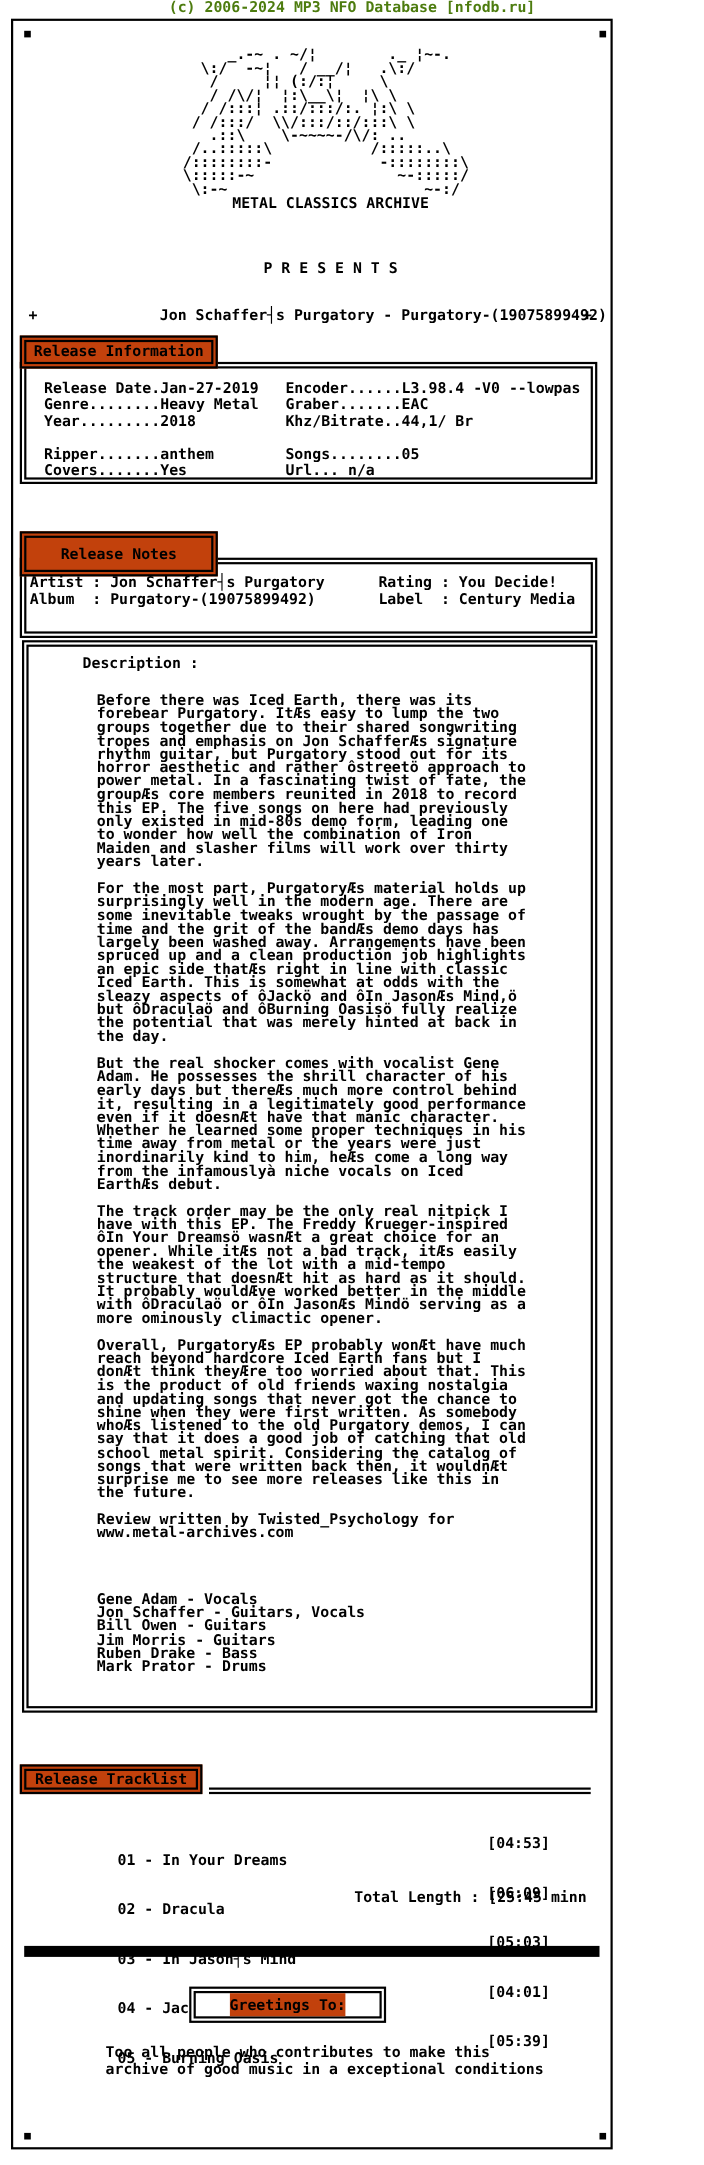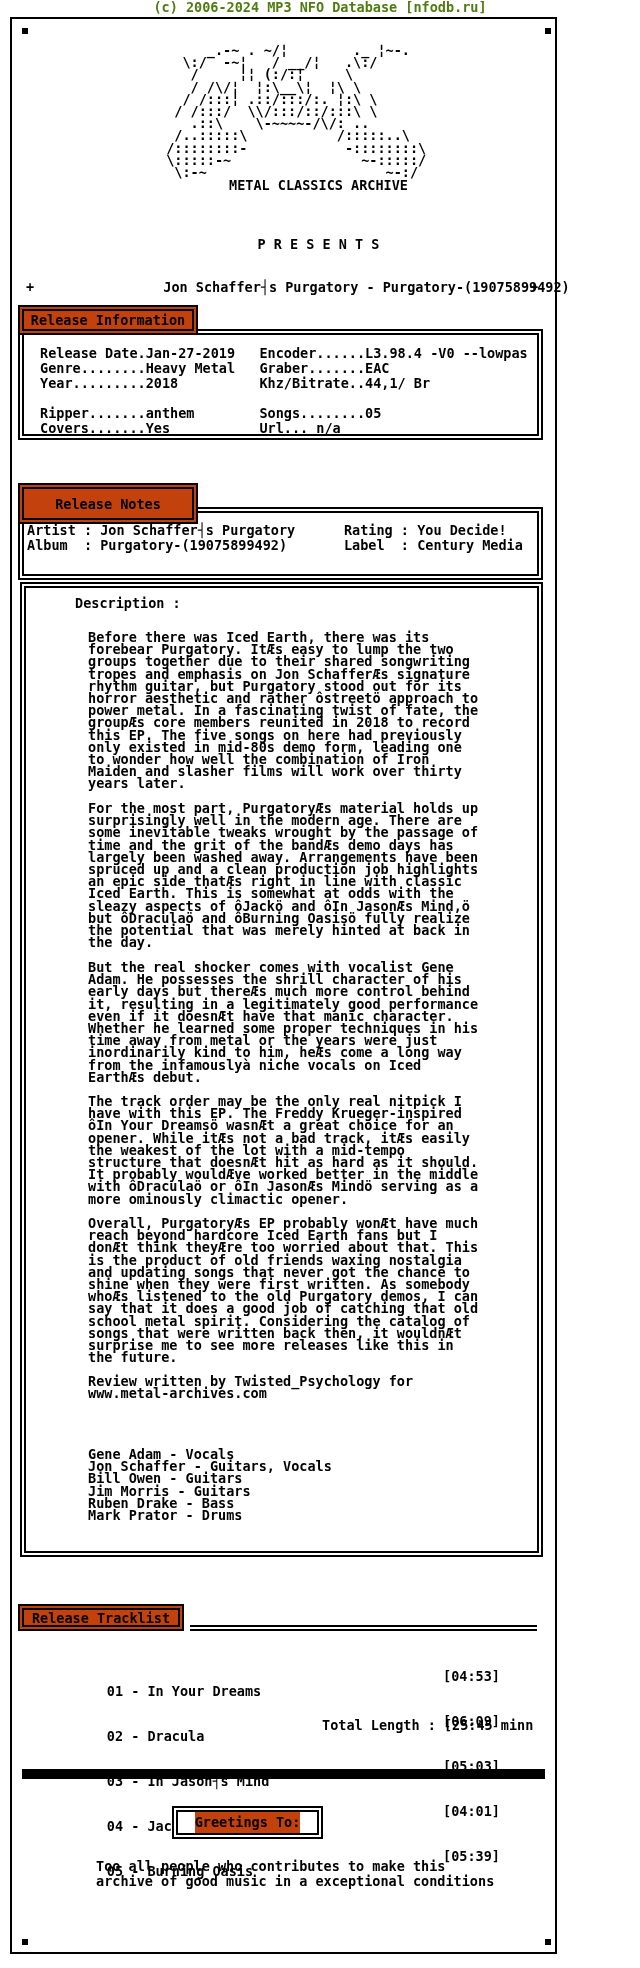--- a/index.html
+++ b/index.html
@@ -5,21 +5,21 @@
   html,body { margin:0; padding:0; background:#ffffff; }
   #stage {
     position:relative; width:640px; height:1968px; background:#ffffff;
     font-family:"DejaVu Sans Mono", monospace; color:#000;
   }
   .mono {
     position:absolute; font:bold 13.5px/15px "DejaVu Sans Mono", monospace;
     white-space:pre; color:#000;
   }
   .tight { line-height:12.2px; }
-  .center { left:25px; width:547px; text-align:center;padding-left:20px; }
+  .center { left:7px; width:547px; text-align:center;padding-left:20px; }
   #credit-line {
     position:absolute; top:0; left:0; width:640px; text-align:center;
     font:bold 13.5px/15px "DejaVu Sans Mono", monospace; color:#4d7c0f;
     text-decoration:none; white-space:pre;
   }
   #outer-box {
     position:absolute; left:10px; top:17px; width:547px; height:1937px;
     border:2px solid #000; box-sizing:border-box; background:#fff;
   }
   .sq { position:absolute; width:6px; height:6px; background:#000; }
@@ -184,21 +184,21 @@
     <div class="track-row">
       <span>05 - Burning Oasis</span>
       <span class="track-time">[05:39]</span>
     </div>
   </div>
 
   <div class="mono" style="left:322px; top:1718px;">Total Length : [25:45 minn</div>
 
   <div id="divider-bar"></div>
 
-  <div class="dblbox" style="left:172px; top:1806px; width:151px; height:33px; display:flex; justify-content:center;">
+  <div class="dblbox" style="left:172px; top:1806px; width:179px; height:33px; display:flex; justify-content:center;">
     <span class="tab" style="position:static; border:none; display:inline;">
       <span style="font:bold 13.5px/21px 'DejaVu Sans Mono', monospace; white-space:pre;">Greetings To:</span>
     </span>
   </div>
 
   <div class="mono" style="left:96px; top:1859px;">Too all people who contributes to make this
 archive of good music in a exceptional conditions</div>
 
 </div>
 

